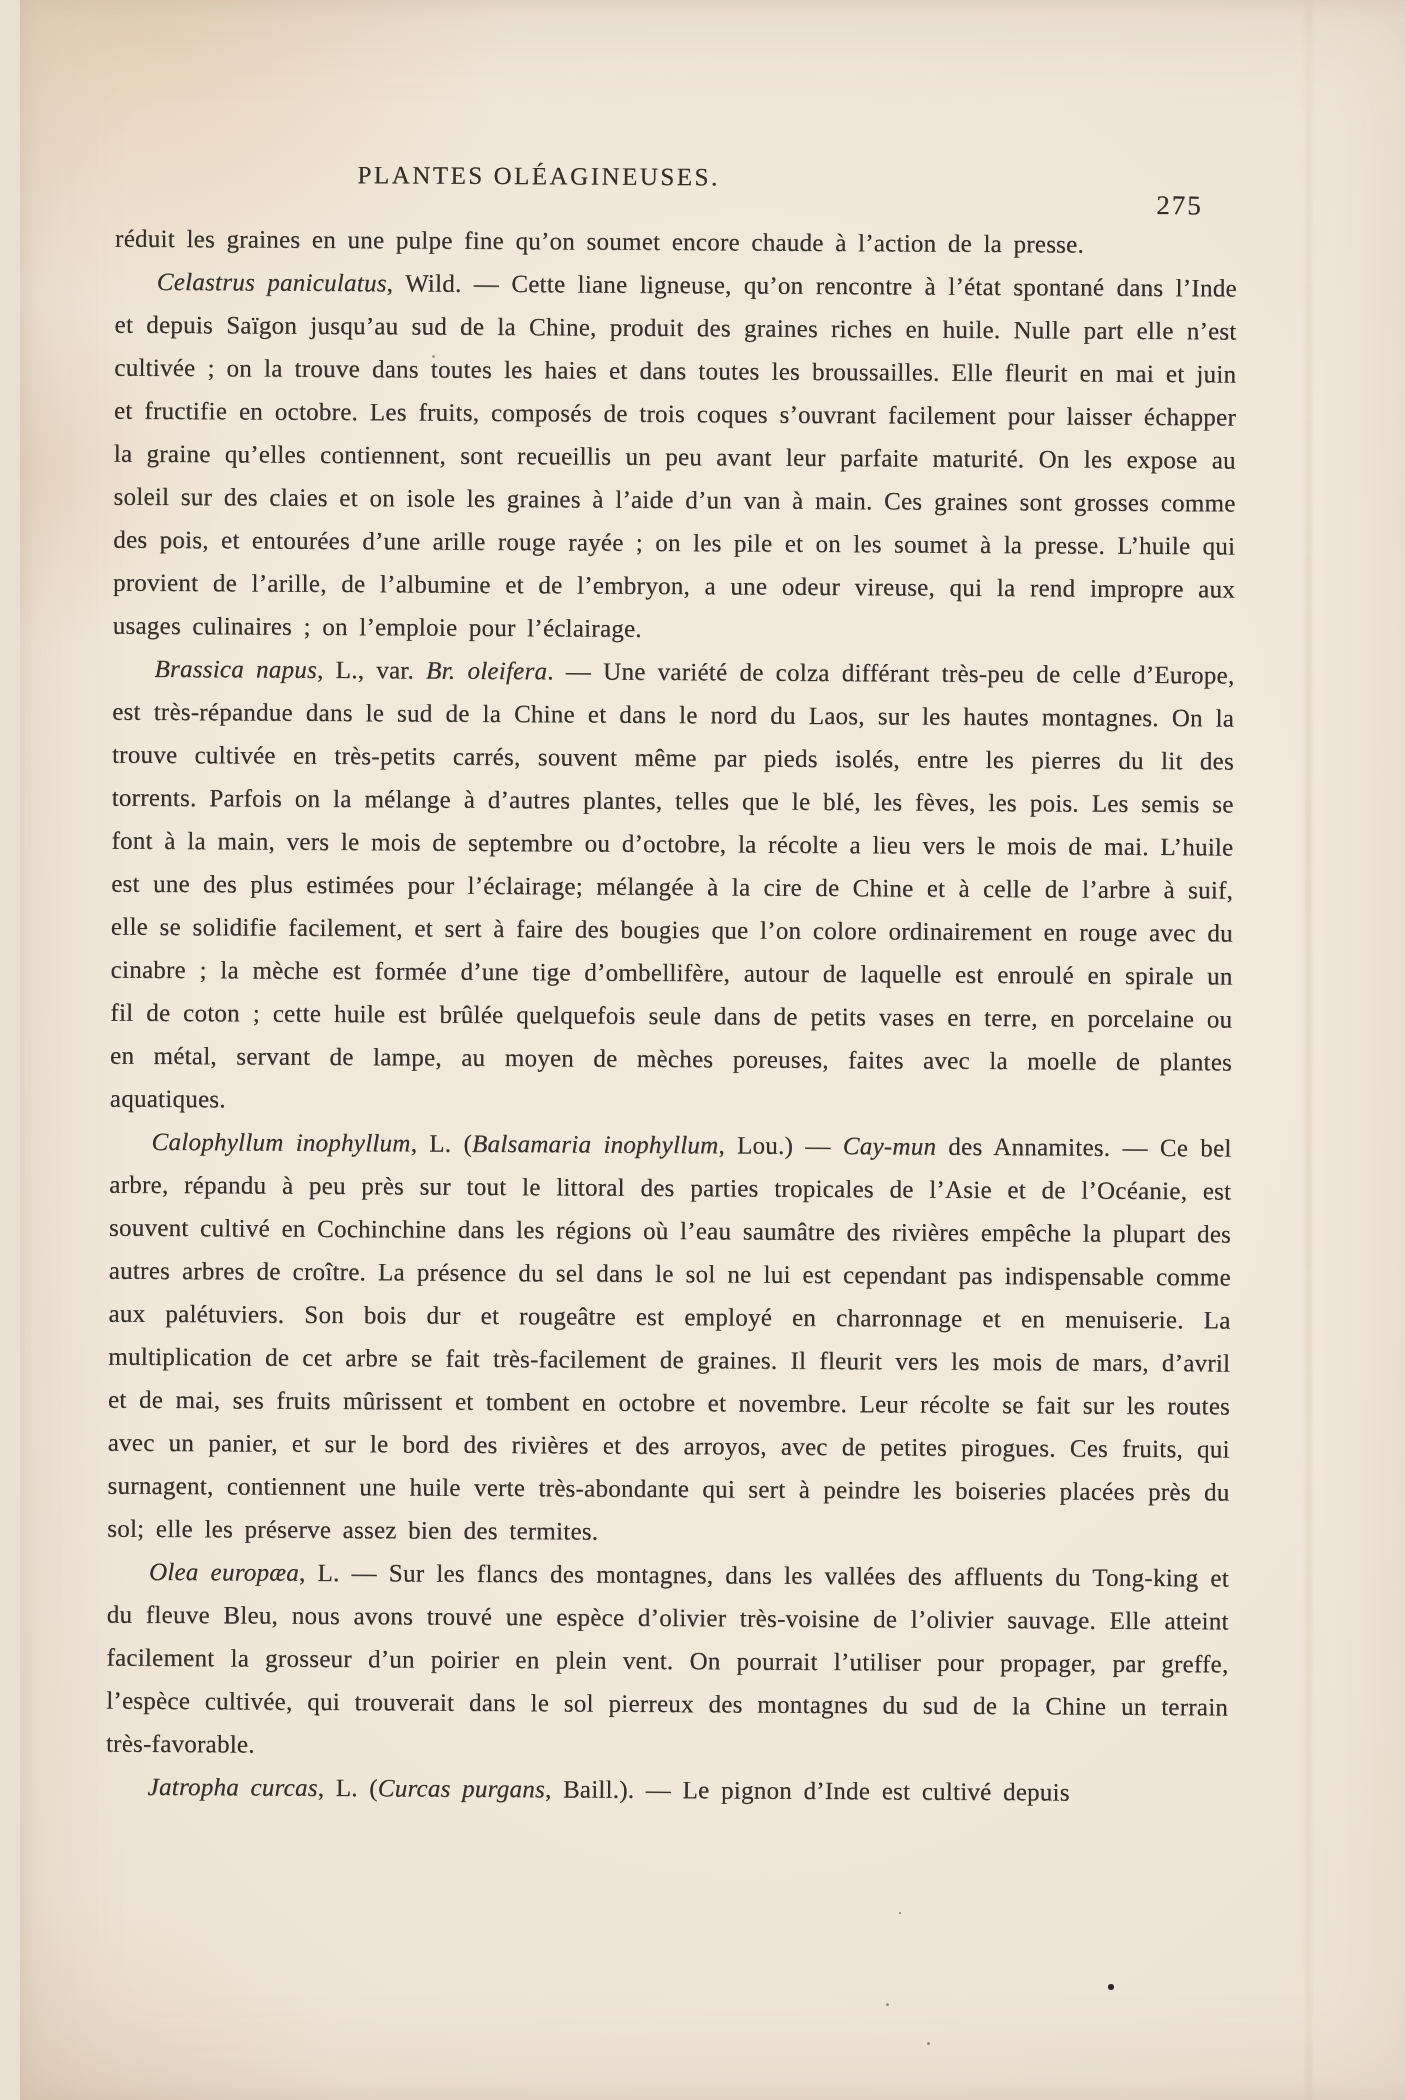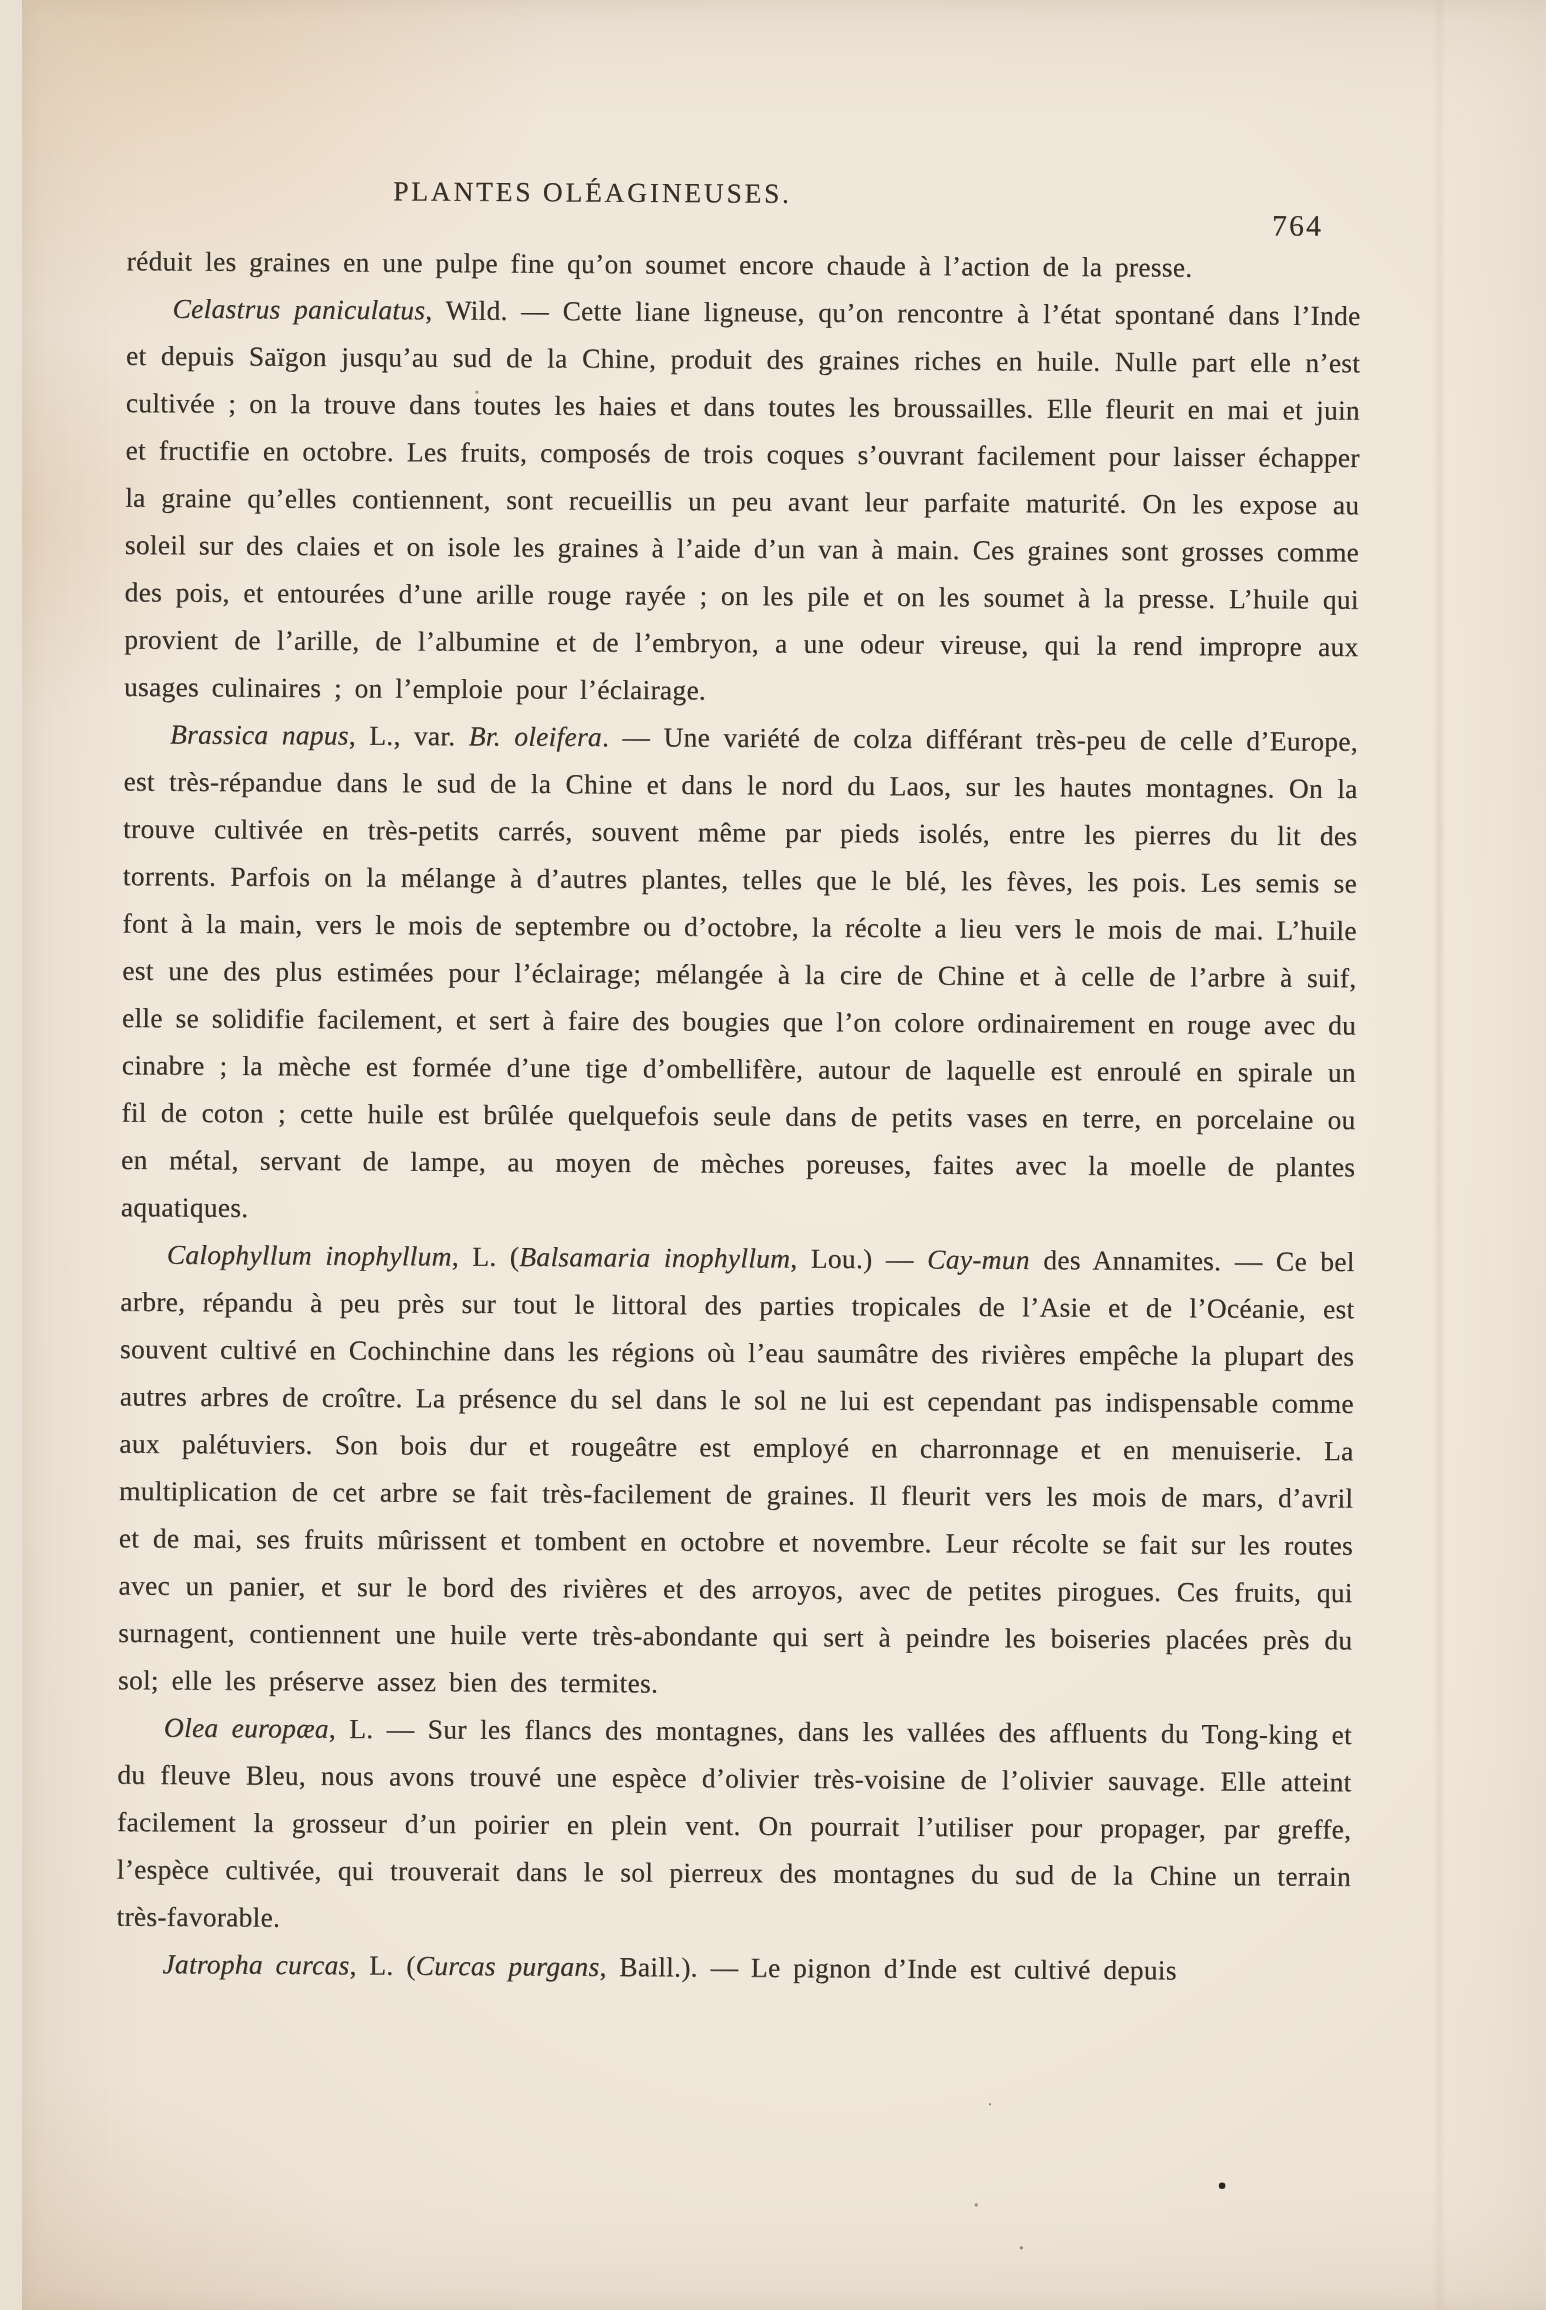--- a/index.html
+++ b/index.html
@@ -67,21 +67,21 @@
 </style>
 </head>
 <body>
 
 <div class="page">
   <div class="vignette"></div>
   <div class="crease"></div>
 
   <div class="scan-rotate">
     <div class="running-title">PLANTES OLÉAGINEUSES.</div>
-    <div class="page-number">764</div>
+    <div class="page-number">275</div>
 
     <main class="text-block" id="paragraphs">
         <p class=""><span>réduit les graines en une pulpe fine qu’on soumet encore chaude à l’action de la presse.</span></p>
         <p class="indent"><span class="it">Celastrus paniculatus</span><span>, Wild. — Cette liane ligneuse, qu’on rencontre à l’état spontané dans l’Inde et depuis Saïgon jusqu’au sud de la Chine, produit des graines riches en huile. Nulle part elle n’est cultivée ; on la trouve dans toutes les haies et dans toutes les broussailles. Elle fleurit en mai et juin et fructifie en octobre. Les fruits, composés de trois coques s’ouvrant facilement pour laisser échapper la graine qu’elles contiennent, sont recueillis un peu avant leur parfaite maturité. On les expose au soleil sur des claies et on isole les graines à l’aide d’un van à main. Ces graines sont grosses comme des pois, et entourées d’une arille rouge rayée ; on les pile et on les soumet à la presse. L’huile qui provient de l’arille, de l’albumine et de l’embryon, a une odeur vireuse, qui la rend impropre aux usages culinaires ; on l’emploie pour l’éclairage.</span></p>
         <p class="indent"><span class="it">Brassica napus</span><span>, L., var. </span><span class="it">Br. oleifera</span><span>. — Une variété de colza différant très-peu de celle d’Europe, est très-répandue dans le sud de la Chine et dans le nord du Laos, sur les hautes montagnes. On la trouve cultivée en très-petits carrés, souvent même par pieds isolés, entre les pierres du lit des torrents. Parfois on la mélange à d’autres plantes, telles que le blé, les fèves, les pois. Les semis se font à la main, vers le mois de septembre ou d’octobre, la récolte a lieu vers le mois de mai. L’huile est une des plus estimées pour l’éclairage; mélangée à la cire de Chine et à celle de l’arbre à suif, elle se solidifie facilement, et sert à faire des bougies que l’on colore ordinairement en rouge avec du cinabre ; la mèche est formée d’une tige d’ombellifère, autour de laquelle est enroulé en spirale un fil de coton ; cette huile est brûlée quelquefois seule dans de petits vases en terre, en porcelaine ou en métal, servant de lampe, au moyen de mèches poreuses, faites avec la moelle de plantes aquatiques.</span></p>
         <p class="indent"><span class="it">Calophyllum inophyllum</span><span>, L. (</span><span class="it">Balsamaria inophyllum</span><span>, Lou.) — </span><span class="it">Cay-mun</span><span> des Annamites. — Ce bel arbre, répandu à peu près sur tout le littoral des parties tropicales de l’Asie et de l’Océanie, est souvent cultivé en Cochinchine dans les régions où l’eau saumâtre des rivières empêche la plupart des autres arbres de croître. La présence du sel dans le sol ne lui est cependant pas indispensable comme aux palétuviers. Son bois dur et rougeâtre est employé en charronnage et en menuiserie. La multiplication de cet arbre se fait très-facilement de graines. Il fleurit vers les mois de mars, d’avril et de mai, ses fruits mûrissent et tombent en octobre et novembre. Leur récolte se fait sur les routes avec un panier, et sur le bord des rivières et des arroyos, avec de petites pirogues. Ces fruits, qui surnagent, contiennent une huile verte très-abondante qui sert à peindre les boiseries placées près du sol; elle les préserve assez bien des termites.</span></p>
         <p class="indent"><span class="it">Olea europæa</span><span>, L. — Sur les flancs des montagnes, dans les vallées des affluents du Tong-king et du fleuve Bleu, nous avons trouvé une espèce d’olivier très-voisine de l’olivier sauvage. Elle atteint facilement la grosseur d’un poirier en plein vent. On pourrait l’utiliser pour propager, par greffe, l’espèce cultivée, qui trouverait dans le sol pierreux des montagnes du sud de la Chine un terrain très-favorable.</span></p>
         <p class="indent"><span class="it">Jatropha curcas</span><span>, L. (</span><span class="it">Curcas purgans</span><span>, Baill.). — Le pignon d’Inde est cultivé depuis</span></p>
       </main>
   </div>

